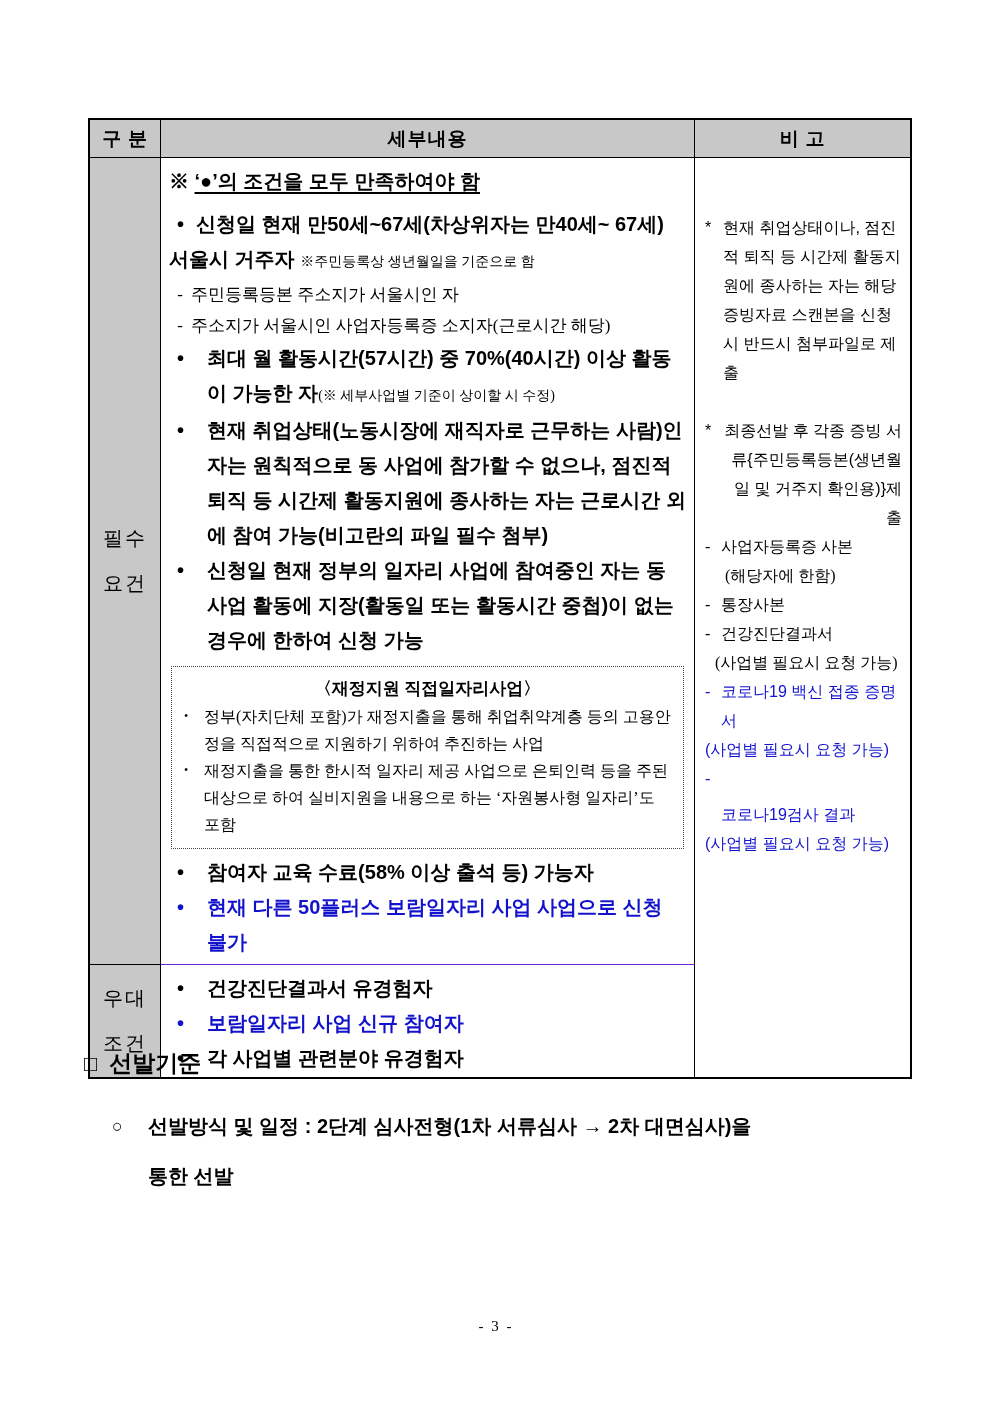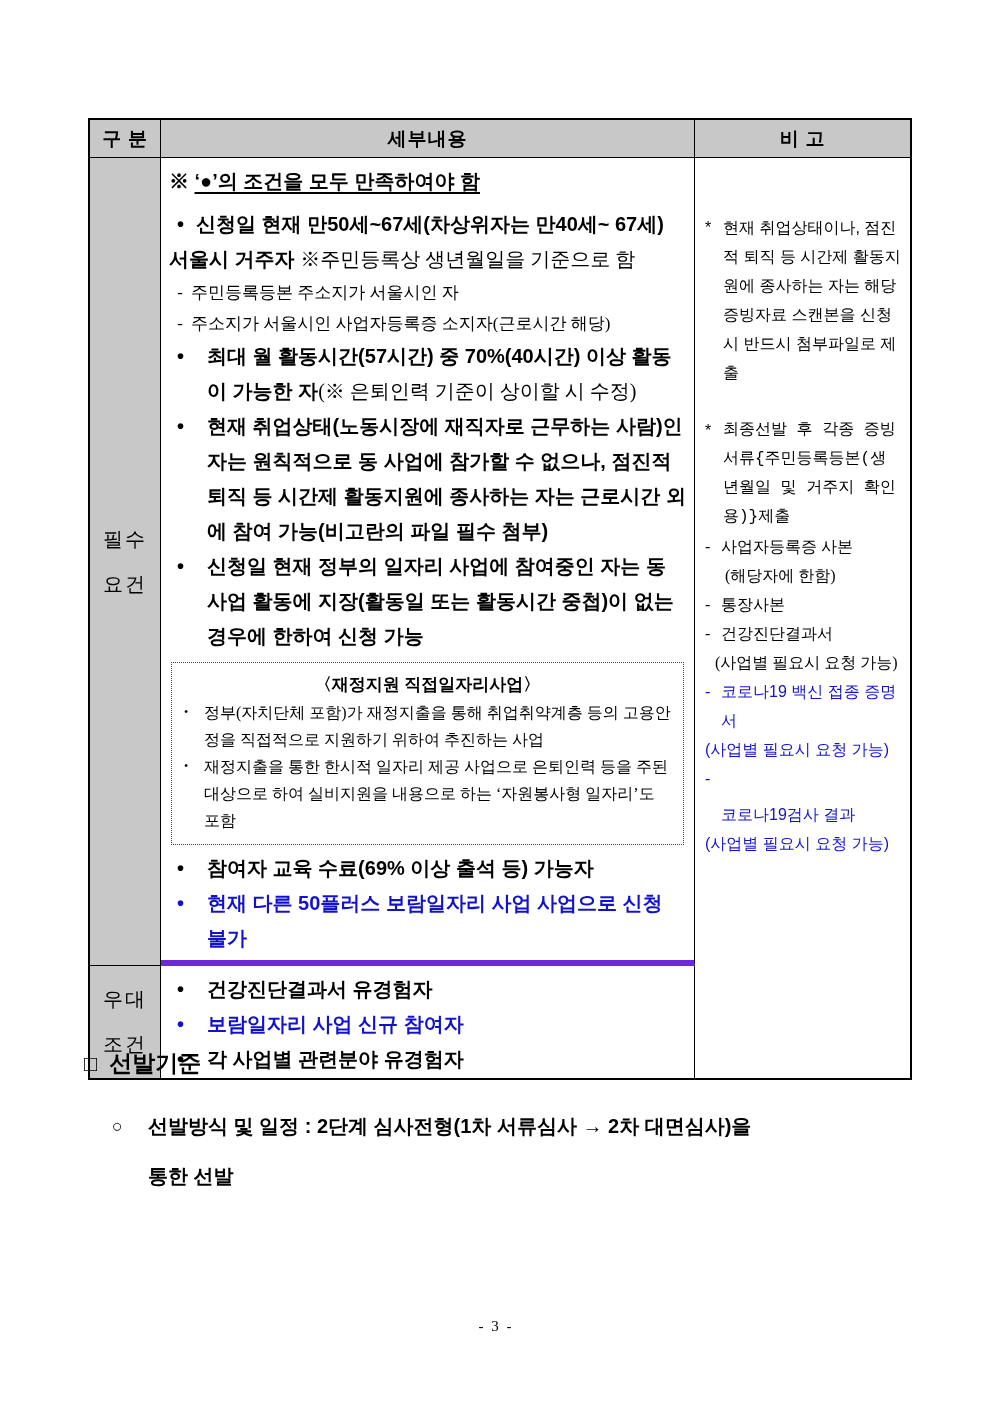--- a/index.html
+++ b/index.html
@@ -30,35 +30,35 @@
     background:#c8c8c8;border-right:1px solid #000;
     display:flex;flex-direction:column;align-items:center;justify-content:center;
     font-family:"Liberation Serif",serif;font-size:20px;letter-spacing:2px;
     gap:18px;
   }
   .labelcell.r1{border-bottom:1px solid #000;}
   .contentcell{
     border-right:1px solid #000;padding:6px 8px 4px 8px;
     font-size:20px;font-weight:bold;line-height:35px;
   }
-  .contentcell.r1{border-bottom:6px solid #6d28d9;}
+  .contentcell.r1{border-bottom:1px solid #6d28d9;}
   .remarkscell{
     grid-row:2 / span 2;grid-column:3;
     padding:55px 8px 8px 10px;font-size:16px;line-height:29px;font-weight:normal;
   }
 
   
   .topnote{text-decoration:none;margin-bottom:8px;}
   .topnote .utext{text-decoration:underline;text-underline-offset:4px;}
   .bullet{display:flex;}
   .bullet .marker{flex:0 0 30px;text-align:left;padding-left:8px;}
   .bullet .txt{flex:1;}
   .bullet-flat{display:block;}
   .bullet-flat .marker{padding-left:8px;padding-right:12px;}
-  .smallnote{font-size:20px;font-weight:normal;font-family:"Liberation Serif",serif;}
+  .smallnote{font-size:14px;font-weight:normal;font-family:"Liberation Serif",serif;}
   .dash{
     display:flex;font-family:"Liberation Serif",serif;font-weight:normal;
     font-size:17px;line-height:31px;
   }
   .dash .marker{flex:0 0 22px;text-align:center;}
   .blue{color:#1212cc;}
 
   .dotbox{
     border:1.5px dotted #444;margin:8px 2px 6px 2px;padding:8px 10px 10px 10px;
     font-weight:normal;
@@ -128,21 +128,21 @@
         <span class="marker">-</span>
         <span class="txt">주민등록등본 주소지가 서울시인 자</span>
       </div>
       <div class="dash">
         <span class="marker">-</span>
         <span class="txt">주소지가 서울시인 사업자등록증 소지자(근로시간 해당)</span>
       </div>
 
       <div class="bullet">
         <span class="marker">•</span>
-        <span class="txt"><span>최대 월 활동시간(57시간) 중 70%(40시간) 이상 활동이 가능한 자</span><span class="smallnote">(※ 은퇴인력 기준이 상이할 시 수정)</span></span>
+        <span class="txt"><span>최대 월 활동시간(57시간) 중 70%(40시간) 이상 활동이 가능한 자</span><span class="smallnote">(※ 세부사업별 기준이 상이할 시 수정)</span></span>
       </div>
 
       <div class="bullet">
         <span class="marker">•</span>
         <span class="txt">현재 취업상태(노동시장에 재직자로 근무하는 사람)인 자는 원칙적으로 동 사업에 참가할 수 없으나, 점진적 퇴직 등 시간제 활동지원에 종사하는 자는 근로시간 외에 참여 가능(비고란의 파일 필수 첨부)</span>
       </div>
 
       <div class="bullet">
         <span class="marker">•</span>
         <span class="txt">신청일 현재 정부의 일자리 사업에 참여중인 자는 동 사업 활동에 지장(활동일 또는 활동시간 중첩)이 없는 경우에 한하여 신청 가능</span>
@@ -155,38 +155,38 @@
           <span class="txt">정부(자치단체 포함)가 재정지출을 통해 취업취약계층 등의 고용안정을 직접적으로 지원하기 위하여 추진하는 사업</span>
         </div>
         <div class="boxbullet">
           <span class="marker">•</span>
           <span class="txt">재정지출을 통한 한시적 일자리 제공 사업으로 은퇴인력 등을 주된 대상으로 하여 실비지원을 내용으로 하는 ‘자원봉사형 일자리’도 포함</span>
         </div>
       </div>
 
       <div class="bullet">
         <span class="marker">•</span>
-        <span class="txt">참여자 교육 수료(69% 이상 출석 등) 가능자</span>
+        <span class="txt">참여자 교육 수료(58% 이상 출석 등) 가능자</span>
       </div>
 
       <div class="bullet blue">
         <span class="marker">•</span>
         <span class="txt">현재 다른 50플러스 보람일자리 사업 사업으로 신청 불가</span>
       </div>
 
     </div>
 
     <div class="cell remarkscell">
       <div class="note">
         <span class="marker">*</span>
         <span class="txt">현재 취업상태이나, 점진적 퇴직 등 시간제 활동지원에 종사하는 자는 해당 증빙자료 스캔본을 신청 시 반드시 첨부파일로 제출</span>
       </div>
       <div class="note gap">
         <span class="marker">*</span>
-        <span class="txt" style="font-family:Liberation Mono, monospace;">최종선발 후 각종 증빙 서류{주민등록등본(생년월일 및 거주지 확인용)}제출</span>
+        <span class="txt" style="font-family:Liberation Sans, sans-serif;text-align:right;">최종선발 후 각종 증빙 서류{주민등록등본(생년월일 및 거주지 확인용)}제출</span>
       </div>
       <div class="rdash">
         <span class="marker">-</span>
         <span class="txt">사업자등록증 사본</span>
       </div>
       <div class="rindent">(해당자에 한함)</div>
       <div class="rdash">
         <span class="marker">-</span>
         <span class="txt">통장사본</span>
       </div>

